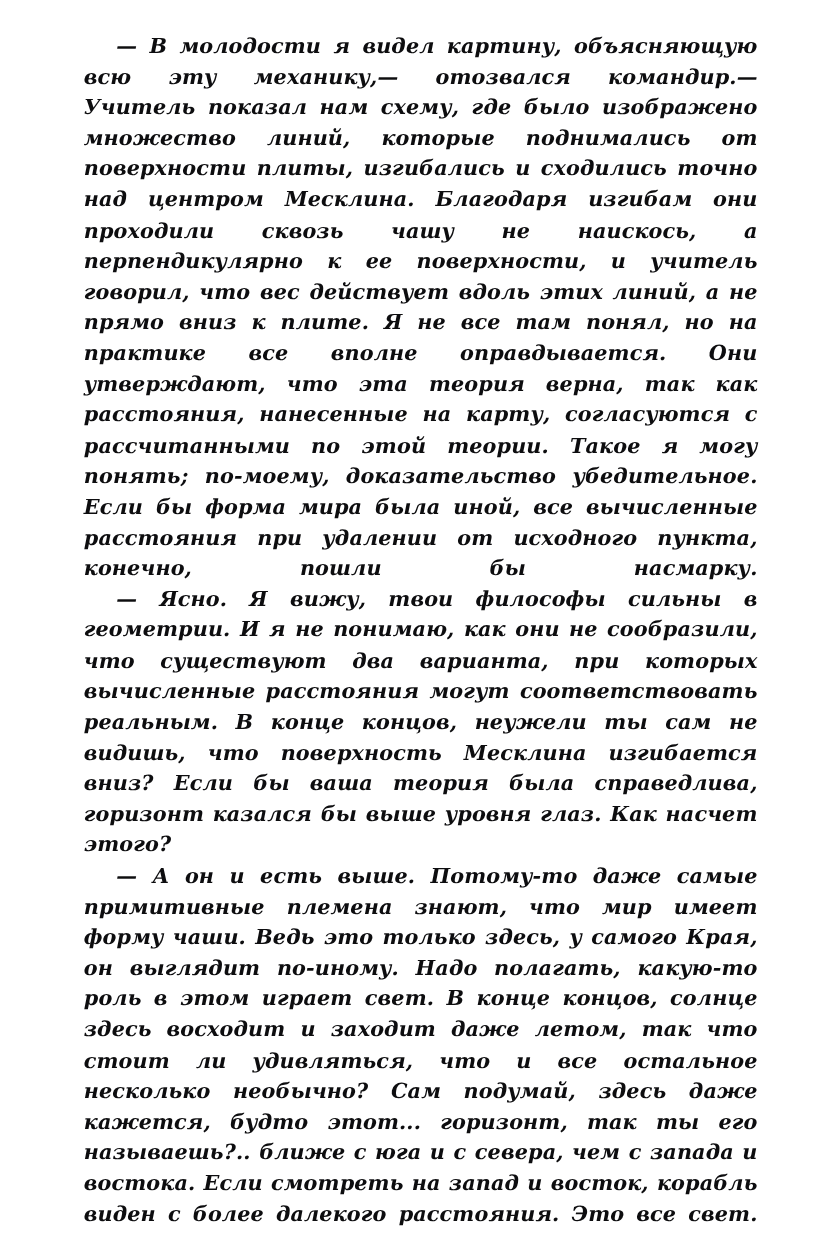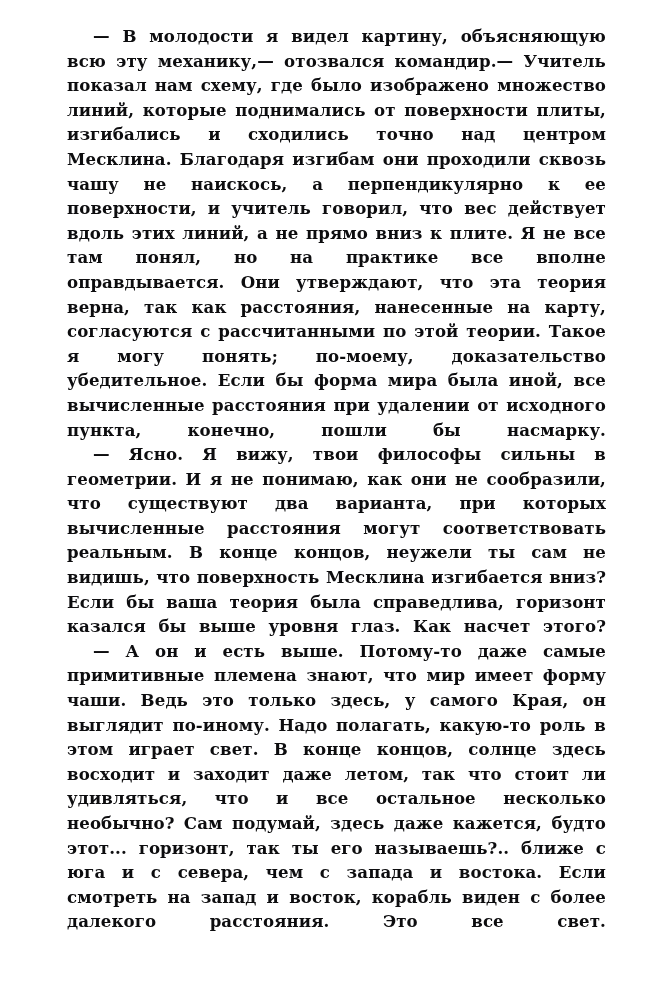--- a/index.html
+++ b/index.html
@@ -42,20 +42,21 @@
     -webkit-font-smoothing: none;
     text-rendering: optimizeLegibility;
   }
 
   .para + .para {
     margin-top: 0;
   }
 
   .para.indent {
     text-indent: 26px;
+    font-style: italic;
   }
 
   .para.tail-justify {
     text-align-last: justify;
   }
 </style>
 </head>
 <body>
 
 <div id="page" style="background: rgb(255, 255, 255);">

